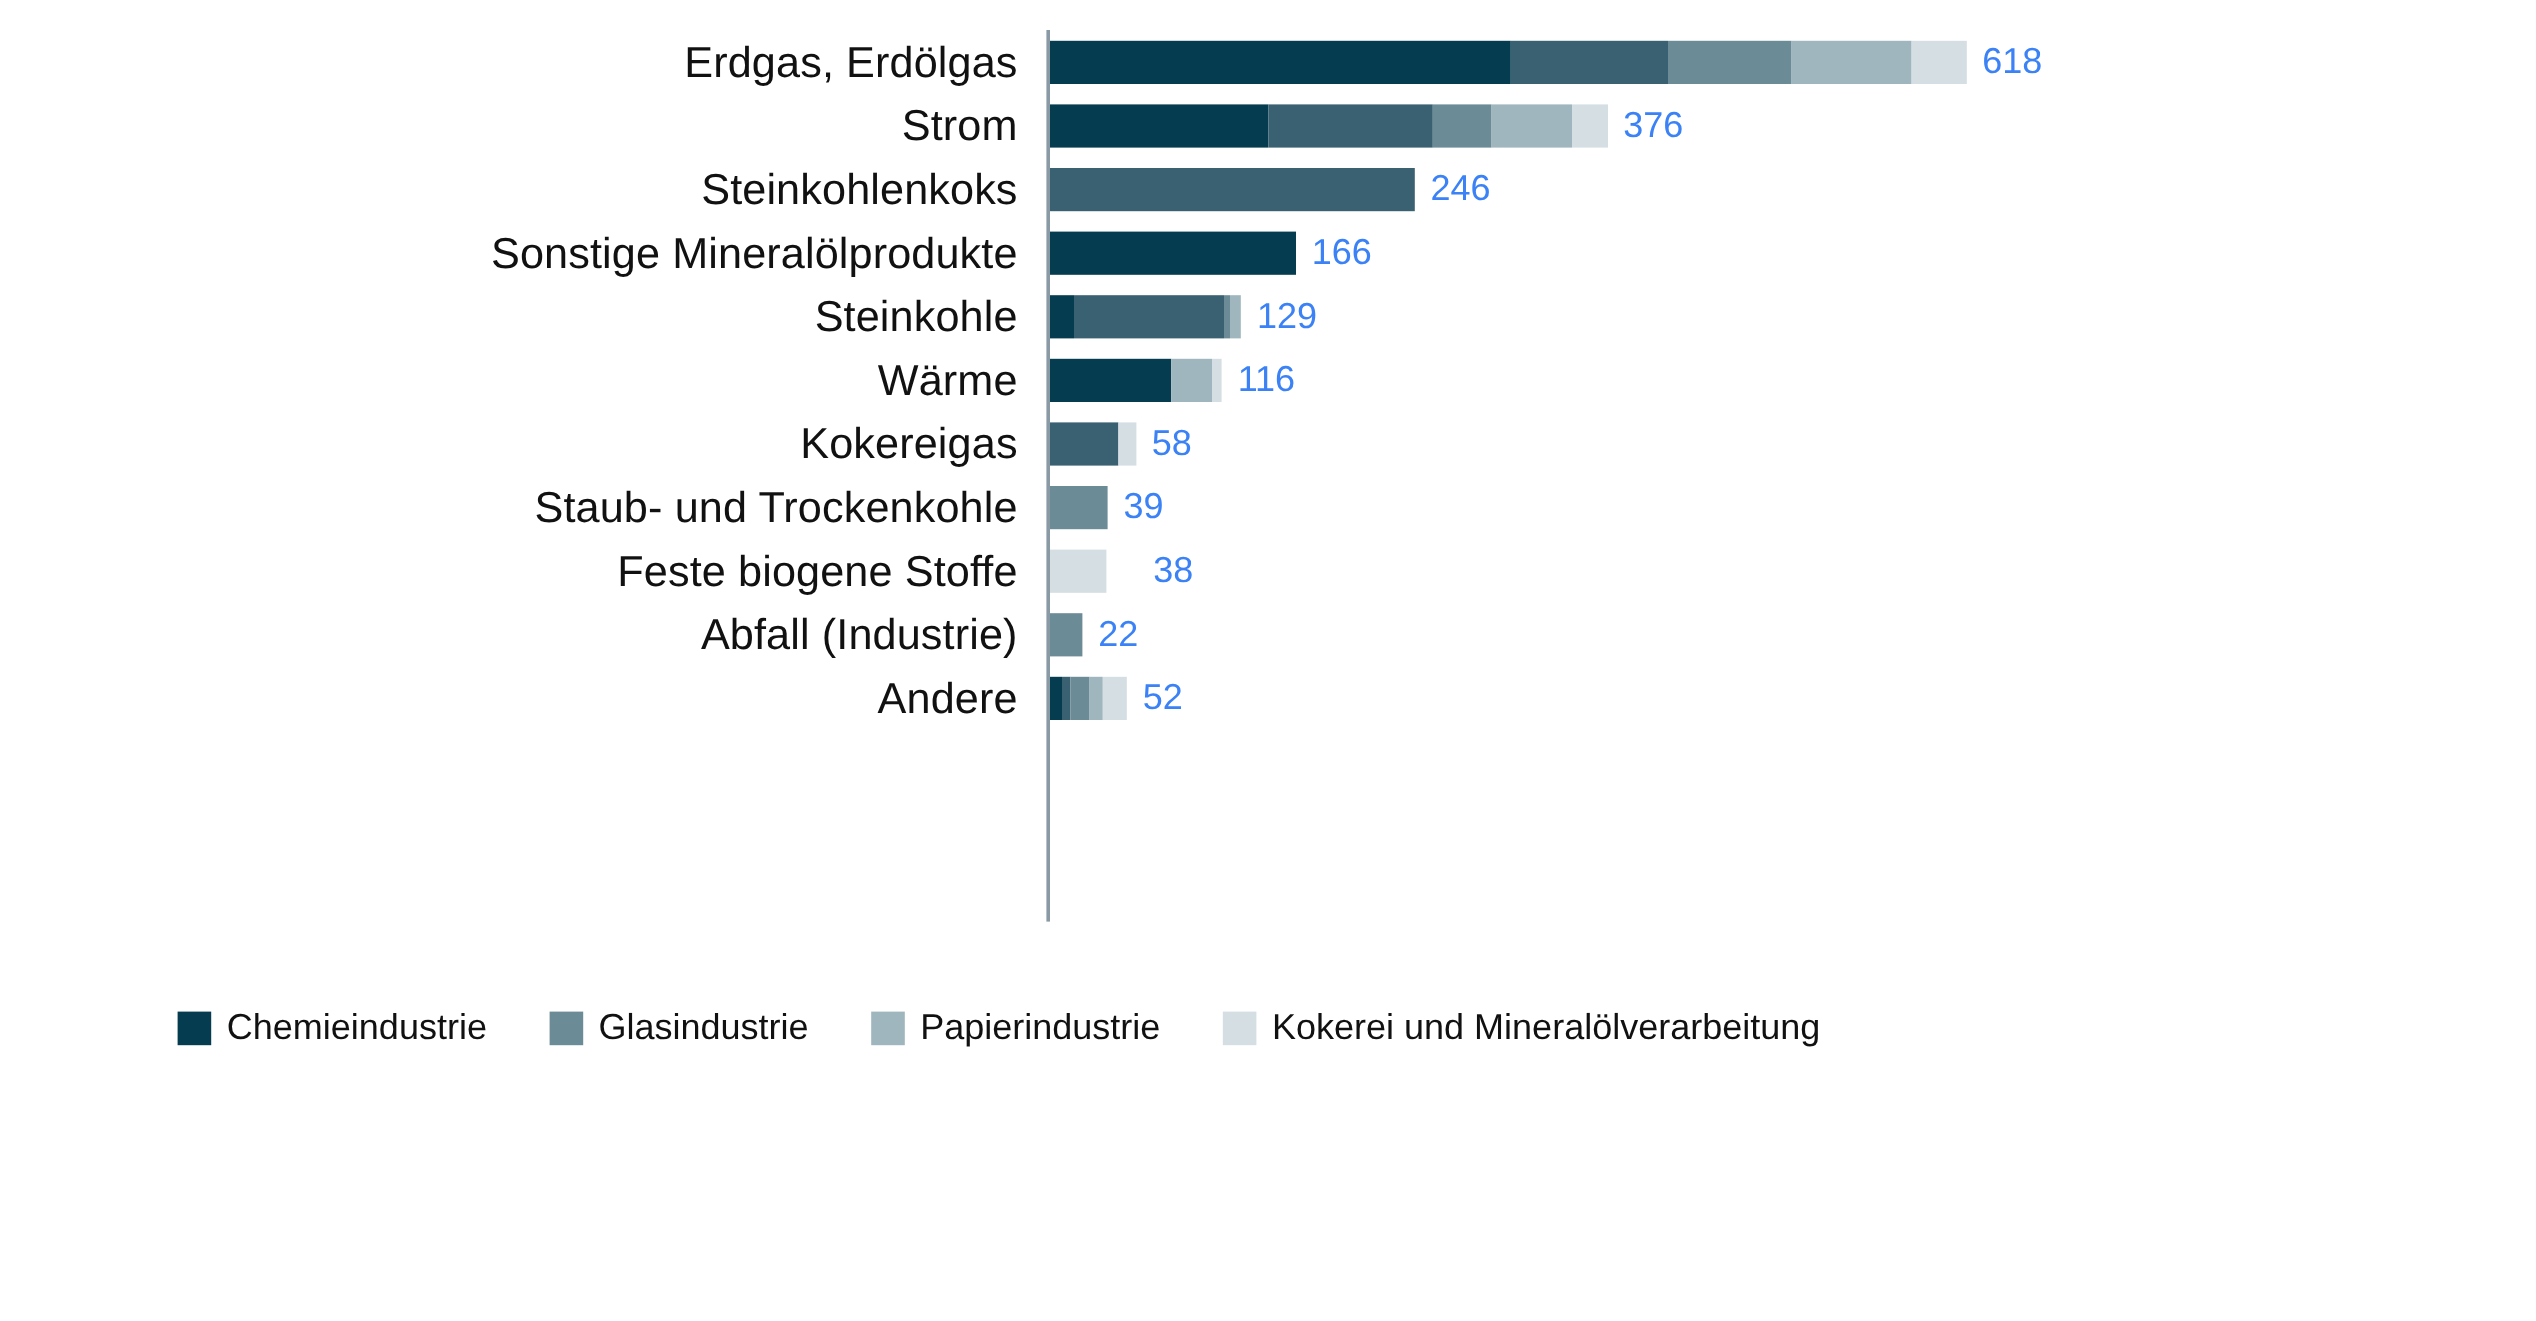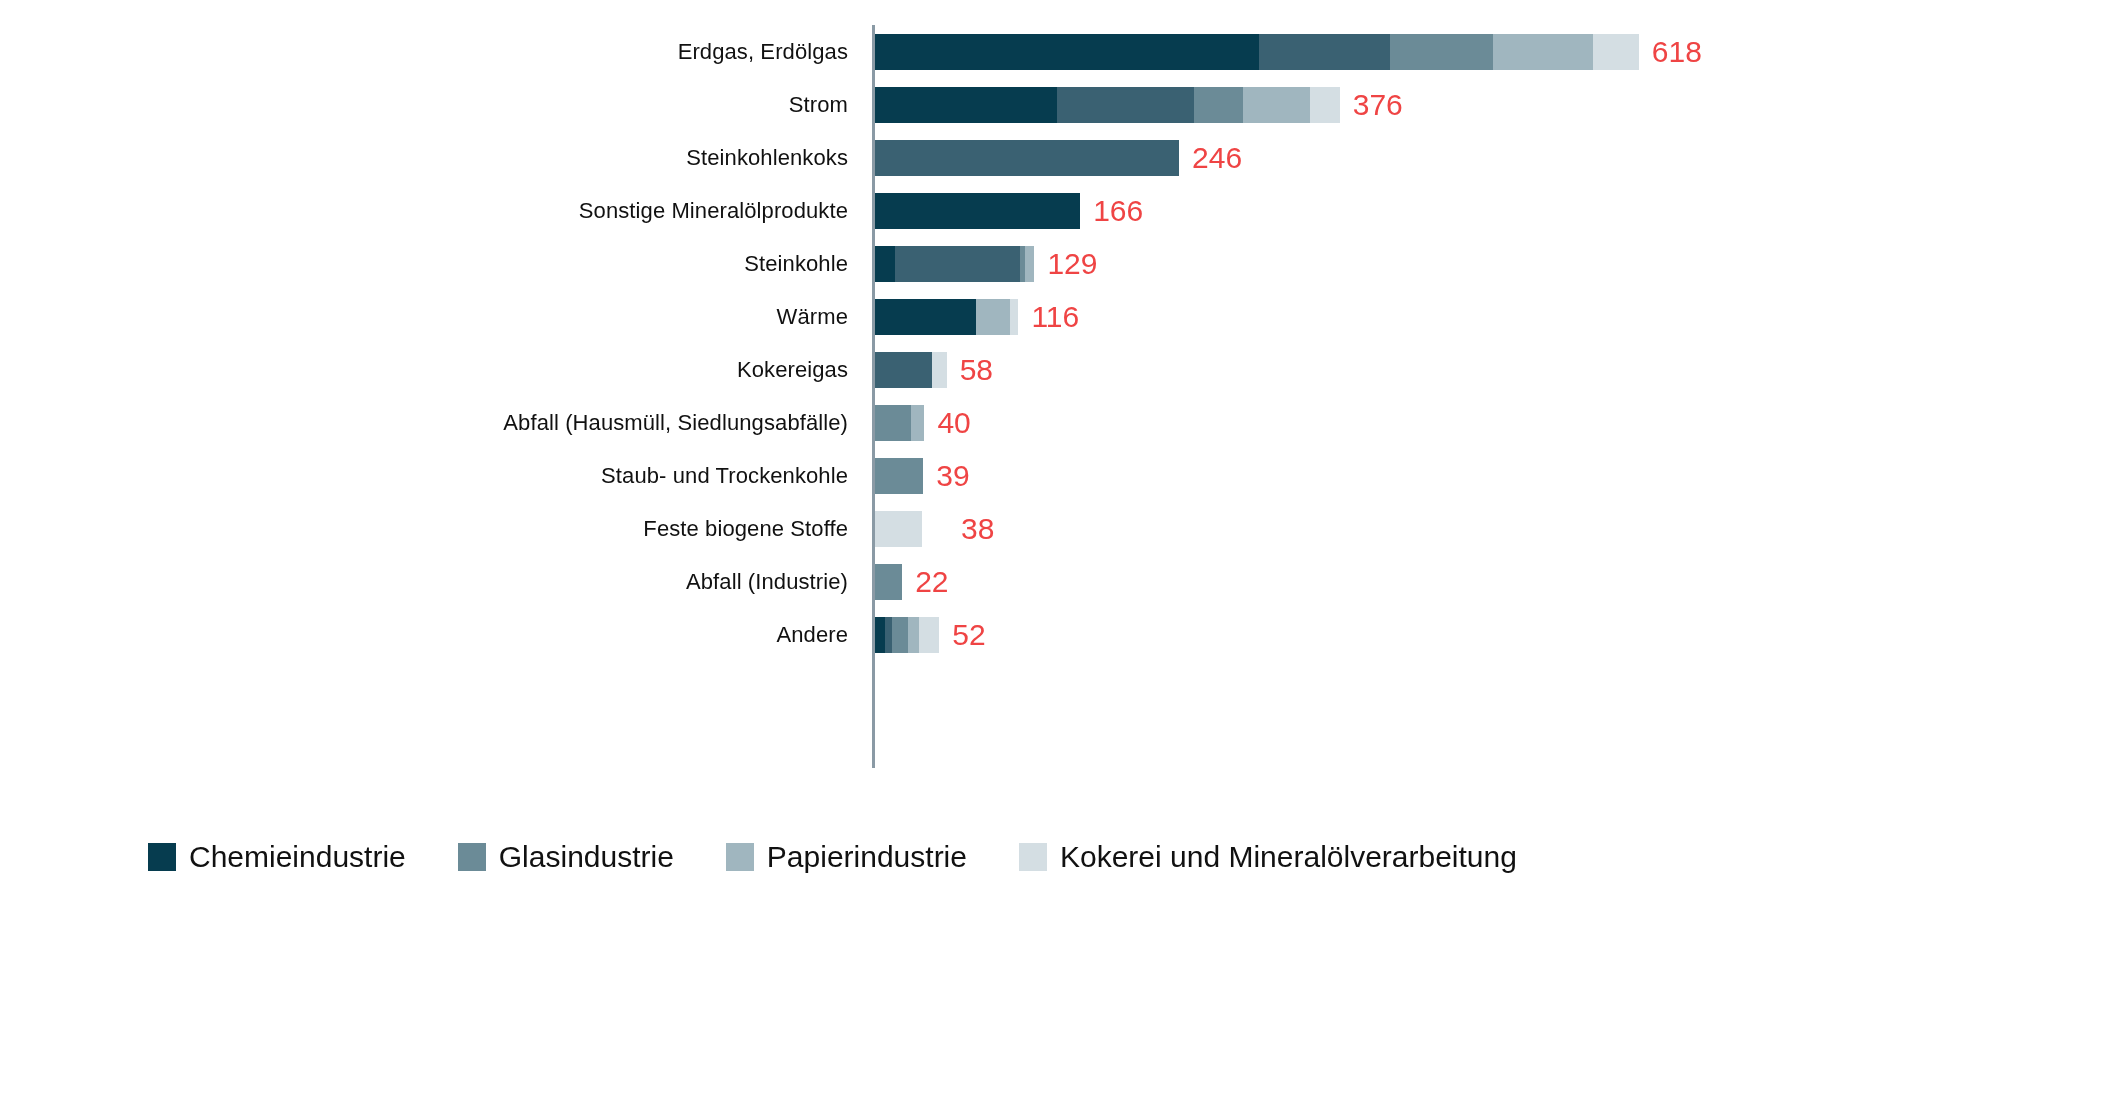--- a/index.html
+++ b/index.html
@@ -45,21 +45,21 @@
   .row {
     position: relative;
     height: 53px;
   }
   .row-label {
     position: absolute;
     right: 1265px;       
     top: 50%;
     transform: translateY(-50%);
     white-space: nowrap;
-    font-size: 22px;
+    font-size: 36px;
     letter-spacing: .1px;
     color: #111111;
     text-align: right;
   }
   .bar {
     position: absolute;
     left: 875px;
     top: 50%;
     transform: translateY(-50%);
     height: 36px;
@@ -68,21 +68,21 @@
     align-items: stretch;
   }
   .seg {
     height: 100%;
   }
   .row-value {
     position: absolute;
     top: 50%;
     transform: translateY(-50%);
     font-size: 30px;
-    color: #ef4444;
+    color: #3b82f6;
     white-space: nowrap;
   }
 
   
   .legend {
     position: absolute;
     left: 0;
     top: 840px;
     width: 2113px;
     display: flex;
@@ -174,28 +174,20 @@
         </div>
         <div class="row">
           <div class="row-label">Kokereigas</div>
           <div class="bar">
             <div class="seg" title="Metallerzeugung und -bearbeitung: 46" style="width: 56.856px; background: rgb(58, 97, 114);"></div>
             <div class="seg" title="Kokerei und Mineralölverarbeitung: 12" style="width: 14.832px; background: rgb(212, 222, 227);"></div>
           </div>
           <div class="row-value" style="left: 959.688px;">58</div>
         </div>
         <div class="row">
-          <div class="row-label">Abfall (Hausmüll, Siedlungsabfälle)</div>
-          <div class="bar">
-            <div class="seg" title="Glasindustrie: 29" style="width: 35.844px; background: rgb(107, 139, 151);"></div>
-            <div class="seg" title="Papierindustrie: 11" style="width: 13.596px; background: rgb(160, 182, 191);"></div>
-          </div>
-          <div class="row-value" style="left: 937.44px;">40</div>
-        </div>
-        <div class="row">
           <div class="row-label">Staub- und Trockenkohle</div>
           <div class="bar">
             <div class="seg" title="Glasindustrie: 39" style="width: 48.204px; background: rgb(107, 139, 151);"></div>
           </div>
           <div class="row-value" style="left: 936.204px;">39</div>
         </div>
         <div class="row">
           <div class="row-label">Feste biogene Stoffe</div>
           <div class="bar">
             <div class="seg" title="Kokerei und Mineralölverarbeitung: 38" style="width: 46.968px; background: rgb(212, 222, 227);"></div>

